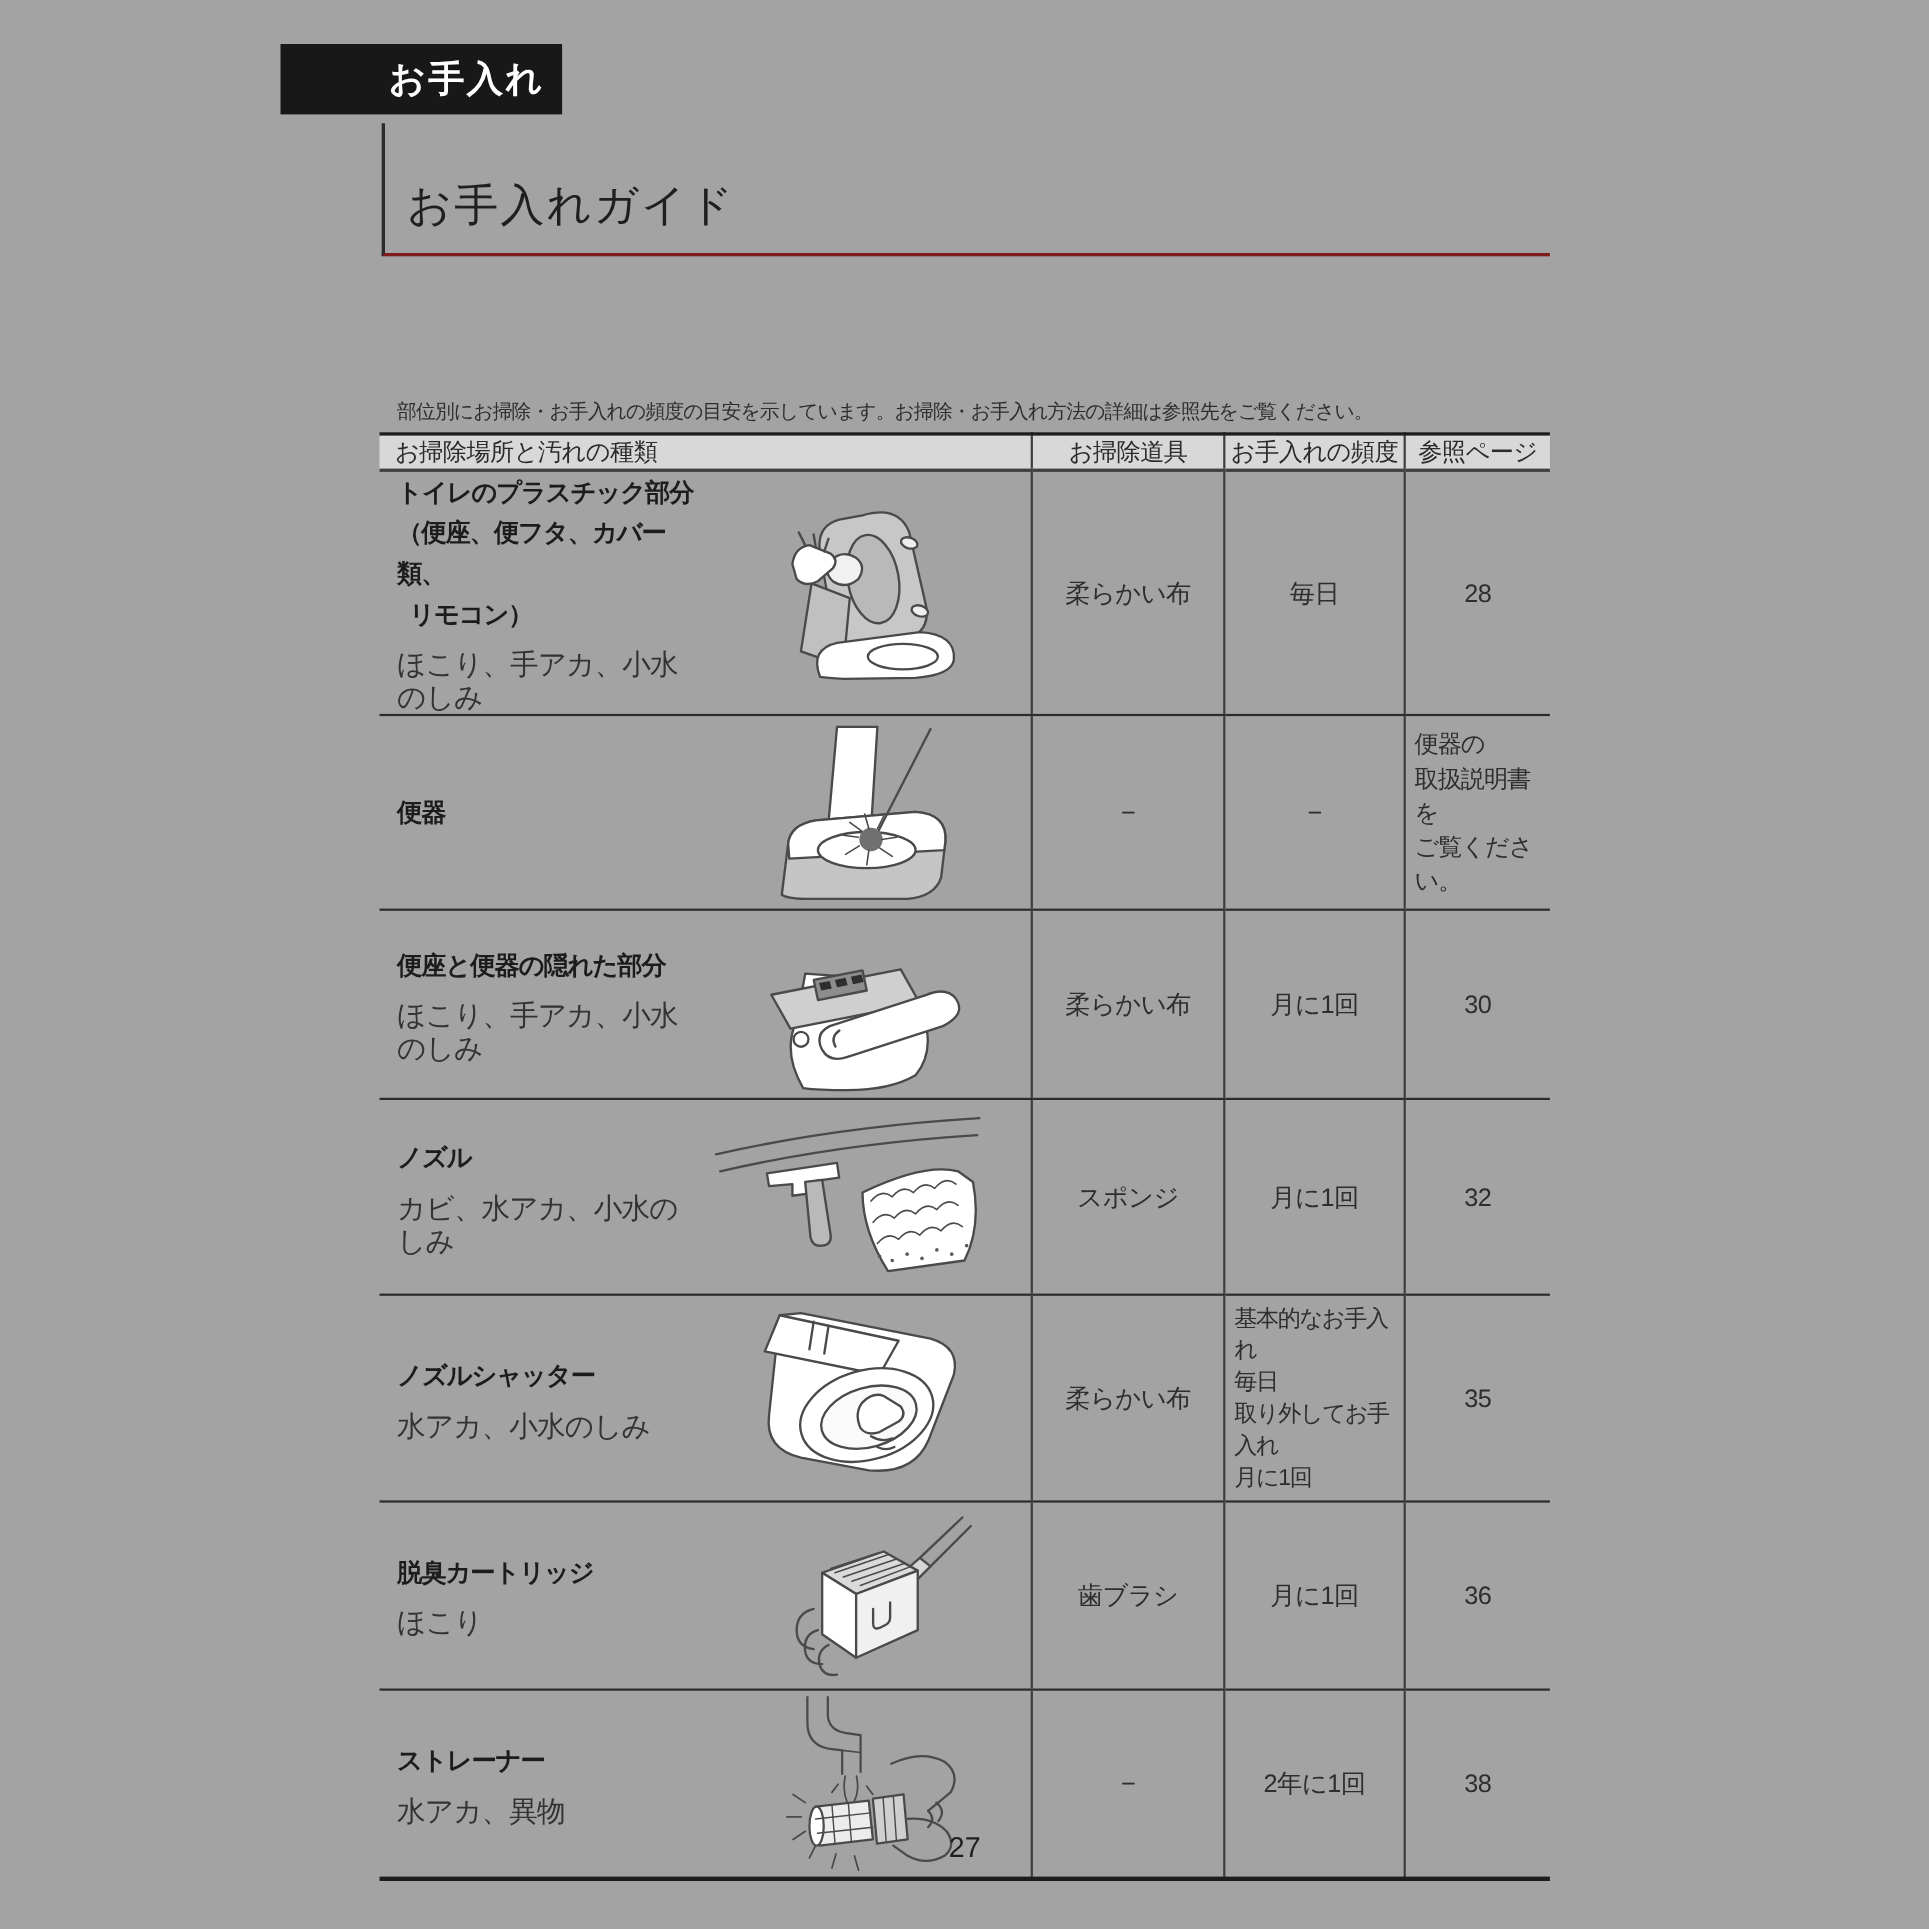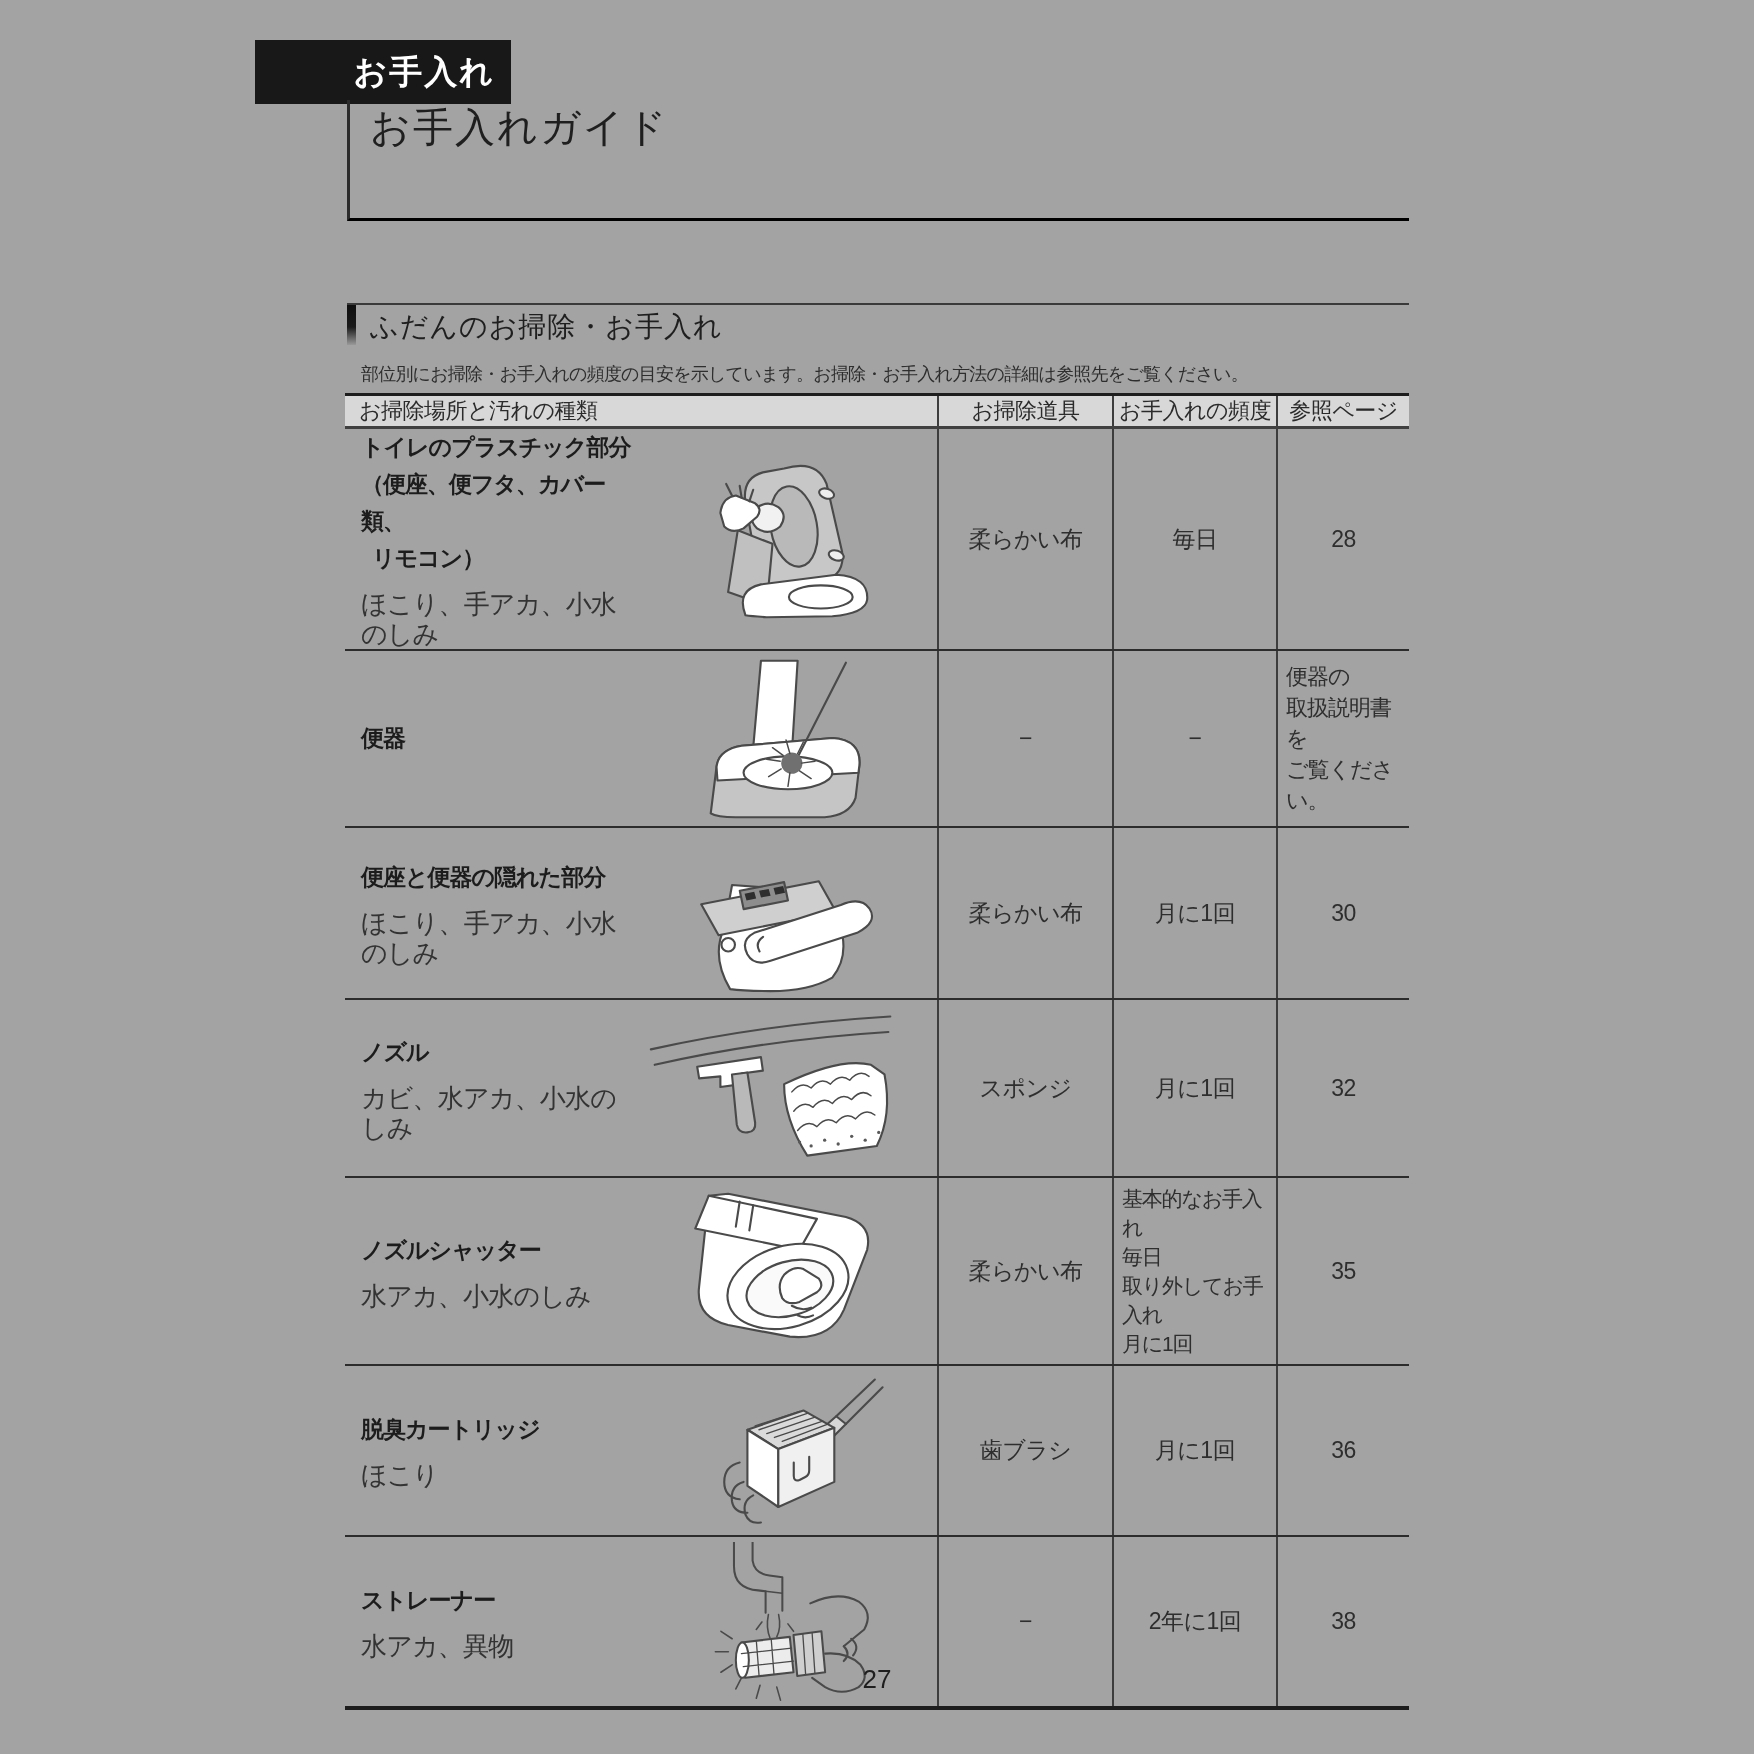--- a/index.html
+++ b/index.html
@@ -4,22 +4,22 @@
 <style>
   * { margin:0; padding:0; box-sizing:border-box; }
   html,body { background:#ffffff; }
   body { font-family:"Liberation Sans","DejaVu Sans",sans-serif; }
   .page { position:relative; width:1754px; height:1754px; background:#a3a3a3; color:#2a2a2a; overflow:hidden; }
 
   .care-tab { position:absolute; left:255px; top:40px; width:256px; height:64px; background:#181818;
     color:#ffffff; display:flex; align-items:center; justify-content:flex-end; padding-right:16px;
     font-size:33px; font-weight:bold; letter-spacing:2px; }
 
-  .title-block { position:absolute; left:347px; top:100px; width:1062px; height:121px;
-    border-left:3px solid #2b2b2b; border-bottom:3px solid #000000; display:flex; align-items:flex-start; }
+  .title-block { position:absolute; left:347px; top:112px; width:1062px; height:121px;
+    border-left:3px solid #2b2b2b; border-bottom:3px solid #7f1d1d; display:flex; align-items:flex-end; }
   .page-title { font-size:40px; font-weight:normal; color:#1f1f1f; padding:0 0 16px 20px; letter-spacing:2px; }
 
   .section-heading { position:absolute; left:347px; top:303px; width:1062px; height:48px;
     border-top:2px solid #3a3a3a; display:flex; align-items:flex-start; }
   .section-bar { width:9px; height:40px; background:linear-gradient(#0e0e0e 0%, #1a1a1a 55%, #999999 100%); flex:0 0 auto; }
   .section-label { font-size:28px; color:#1f1f1f; margin-left:14px; line-height:44px; letter-spacing:1px; }
 
   .intro { position:absolute; left:361px; top:362px; width:1060px; font-size:18px;
     letter-spacing:-0.8px; color:#2e2e2e; white-space:nowrap; }
 
@@ -55,24 +55,20 @@
 <div class="page">
 
   <div class="care-tab">
     <span>お手入れ</span>
   </div>
 
   <div class="title-block">
     <div class="page-title">お手入れガイド</div>
   </div>
 
-  <div class="section-heading">
-    <div class="section-bar"></div>
-    <div class="section-label">ふだんのお掃除・お手入れ</div>
-  </div>
 
   <div class="intro">部位別にお掃除・お手入れの頻度の目安を示しています。お掃除・お手入れ方法の詳細は参照先をご覧ください。</div>
 
   <table class="care-table">
     <colgroup>
         <col style="width:593px">
         <col style="width:175px">
         <col style="width:164px">
         <col style="width:132px">
       </colgroup>

